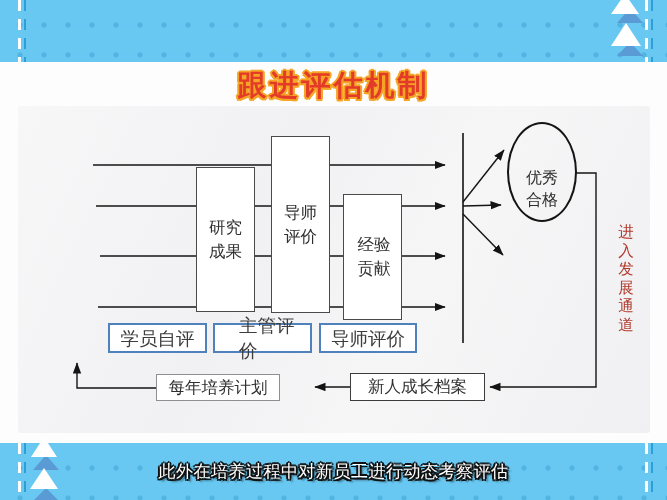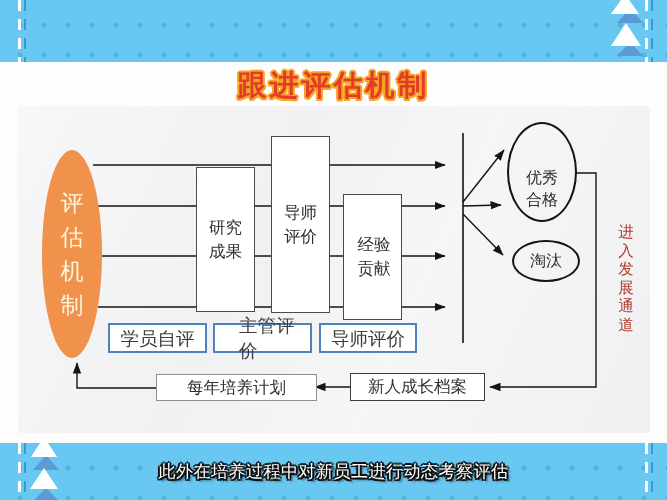--- a/index.html
+++ b/index.html
@@ -113,23 +113,20 @@
     <line x1="445" y1="100" x2="483" y2="99" stroke="#141414" stroke-width="1.4" marker-end="url(#ah)"></line>
     <line x1="445" y1="108" x2="485" y2="149" stroke="#141414" stroke-width="1.4" marker-end="url(#ah)"></line>
 
     <polyline points="557,67 578,67 578,281 472,281" fill="none" stroke="#141414" stroke-width="1.4" marker-end="url(#ah)"></polyline>
 
     <line x1="332" y1="281" x2="297" y2="281" stroke="#141414" stroke-width="1.4" marker-end="url(#ah)"></line>
 
     <polyline points="138,282 59,282 59,257" fill="none" stroke="#141414" stroke-width="1.4" marker-end="url(#ah)"></polyline>
   </svg>
 
-  <div class="node src-ellipse">
-    <div class="txt">评估机制</div>
-  </div>
 
   <div class="node crit-box" style="left:178px;top:61px;height:145px;">
     <div class="txt">研究成果</div>
   </div>
   <div class="node crit-box" style="left:253px;top:30px;height:177px;">
     <div class="txt">导师评价</div>
   </div>
   <div class="node crit-box" style="left:325px;top:88px;height:126px;text-align:right;">
     <div class="txt">经验贡献</div>
   </div>
@@ -140,29 +137,26 @@
   <div class="node eval-box" style="left:195px;width:99px;padding-left:24px;">
     <span>主管评价</span>
   </div>
   <div class="node eval-box" style="left:301px;width:98px;">
     <span>导师评价</span>
   </div>
 
   <div class="node out-ellipse" style="left:489px;top:16px;width:70px;height:100px;"></div>
   <div class="out-label" style="left:508px;top:38px;margin-top:24px;">优秀</div>
   <div class="out-label" style="left:508px;top:84px;">合格</div>
-  <div class="node out-ellipse" style="left:494px;top:134px;width:68px;height:42px;">
-    <span class="out-label" style="position:static;">淘汰</span>
-  </div>
 
   <div class="side-note">
     <div class="txt">进入发展通道</div>
   </div>
 
-  <div class="node loop-box" style="left:138px;top:268px;width:161px;height:27px;border:1.3px solid #8f8f8f;">
+  <div class="node loop-box" style="left:138px;top:268px;width:124px;height:27px;border:1.3px solid #8f8f8f;">
     <span>每年培养计划</span>
   </div>
   <div class="node loop-box" style="left:332px;top:267px;width:135px;height:28px;border:1.3px solid #3c3c3c;">
     <span>新人成长档案</span>
   </div>
 </div>
 
 <div class="band band-bottom">
   <div class="dash-v" style="left:18px;width:3px;"></div>
   <div class="dash-v blue" style="left:24px;width:2px;"></div>

